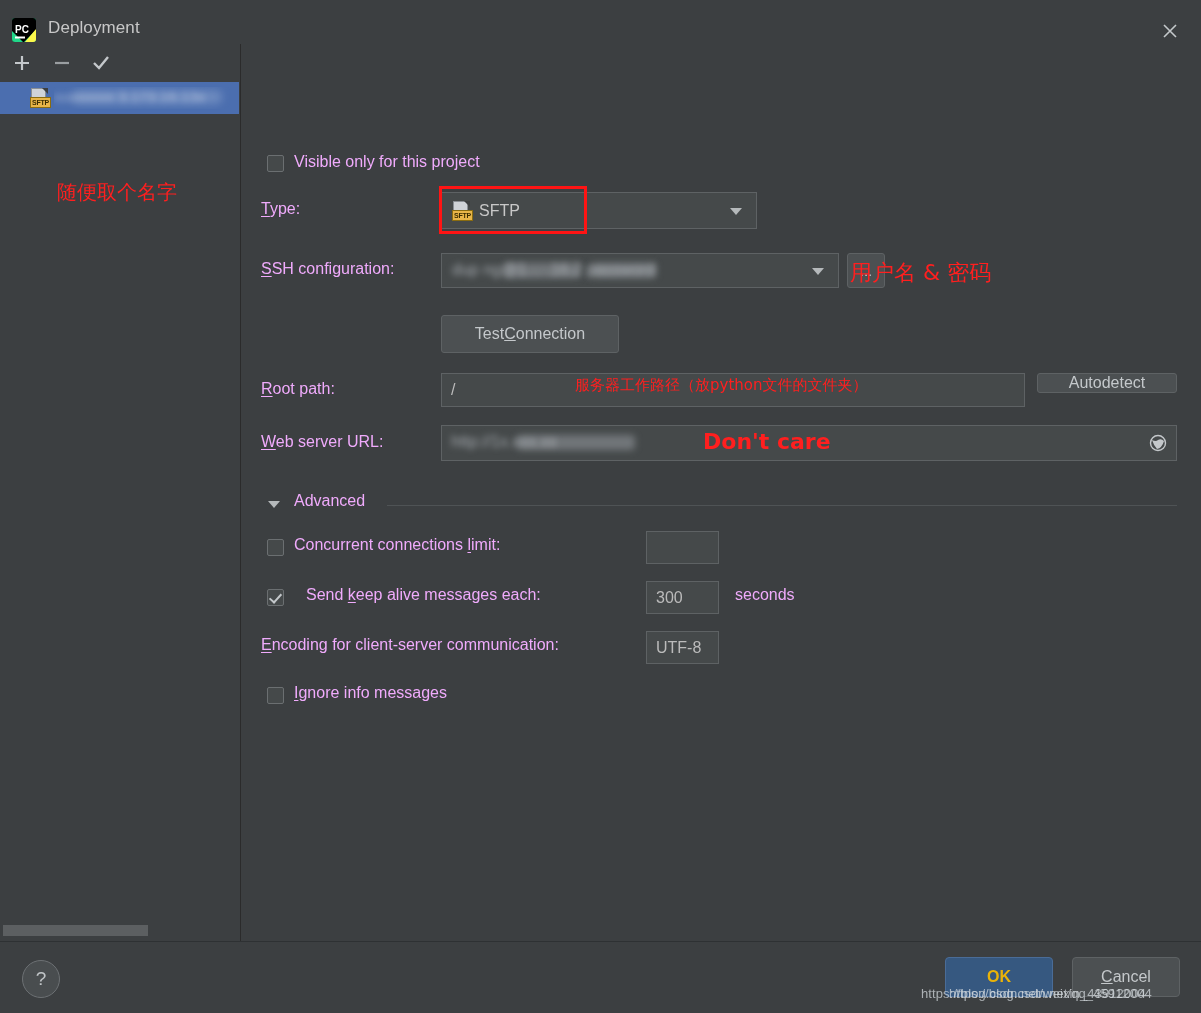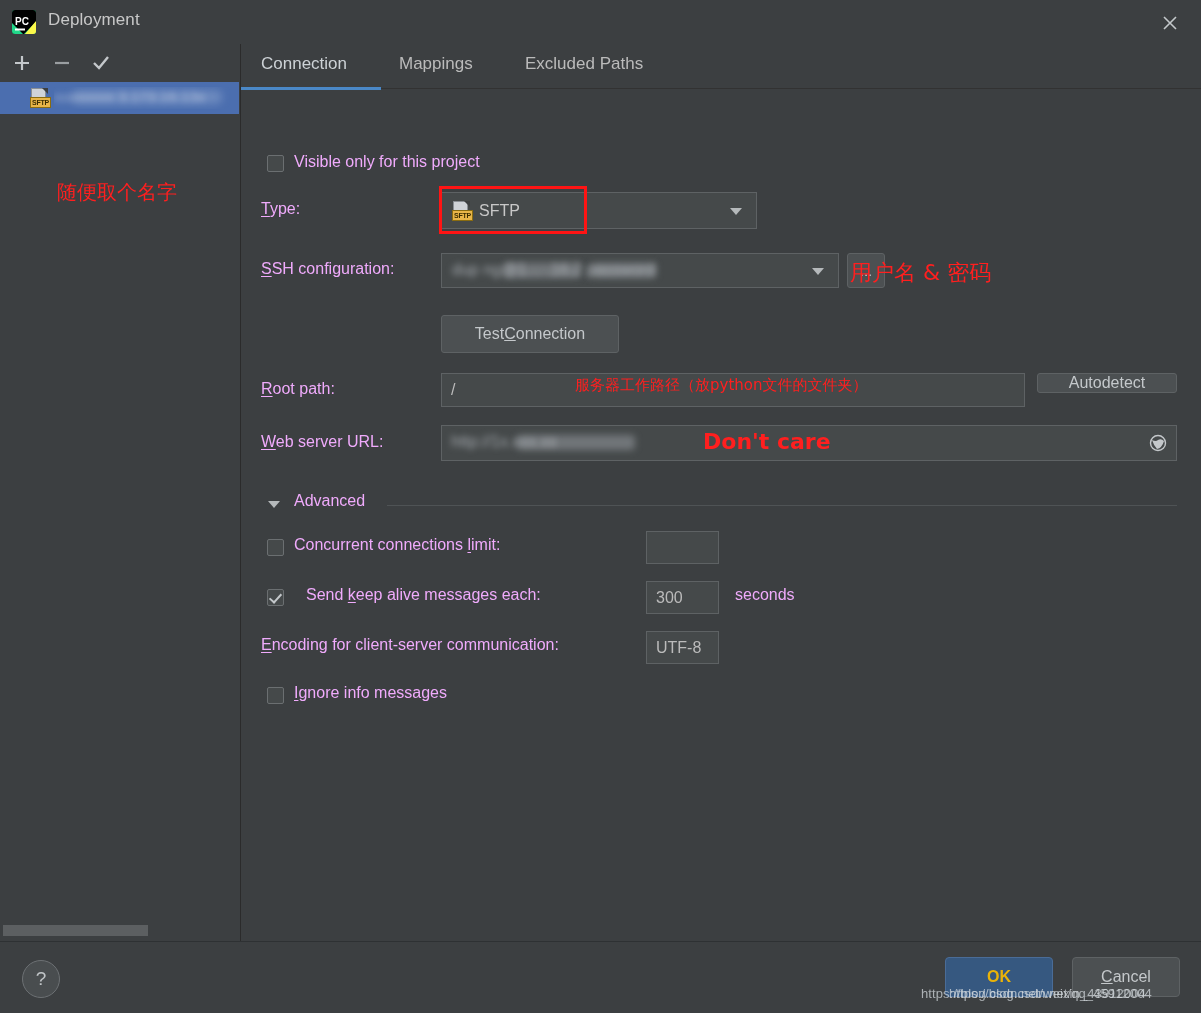--- a/index.html
+++ b/index.html
@@ -18,21 +18,21 @@
   }
   .dialog {
     position: absolute;
     inset: 0;
     background: #3c3f41;
   }
 
   
   .titlebar {
     position: absolute;
-    left: 0; top: 0;
+    left: 0; top: 8px;
     width: 1201px; height: 44px;
     background: #3c3f41;
   }
   .pc-logo {
     position: absolute;
     left: 12px; top: 10px;
     width: 24px; height: 24px;
     border-radius: 3px;
     overflow: hidden;
   }
@@ -458,27 +458,20 @@
 
     <div class="annot-name">随便取个名字</div>
 
     <div class="lp-scrollbar-track">
       <div class="lp-scrollbar-thumb"></div>
     </div>
   </div>
 
   <div class="content">
 
-    <div class="tabs">
-      <div class="tab t0 active">Connection</div>
-      <div class="tab t1">Mappings</div>
-      <div class="tab t2">Excluded Paths</div>
-      <div class="tab-baseline"></div>
-      <div class="tab-underline"></div>
-    </div>
 
     <div class="form">
 
       <div class="cbox" style="left:26px; top:66px;"></div>
       <div class="lbl" style="left:53px; top:64px;">Visible only for this project</div>
 
       <div class="lbl" style="left:20px; top:111px;">
         <u>T</u>ype:
       </div>
       <div class="combo" style="left:200px; top:103px; width:316px; height:37px;">

